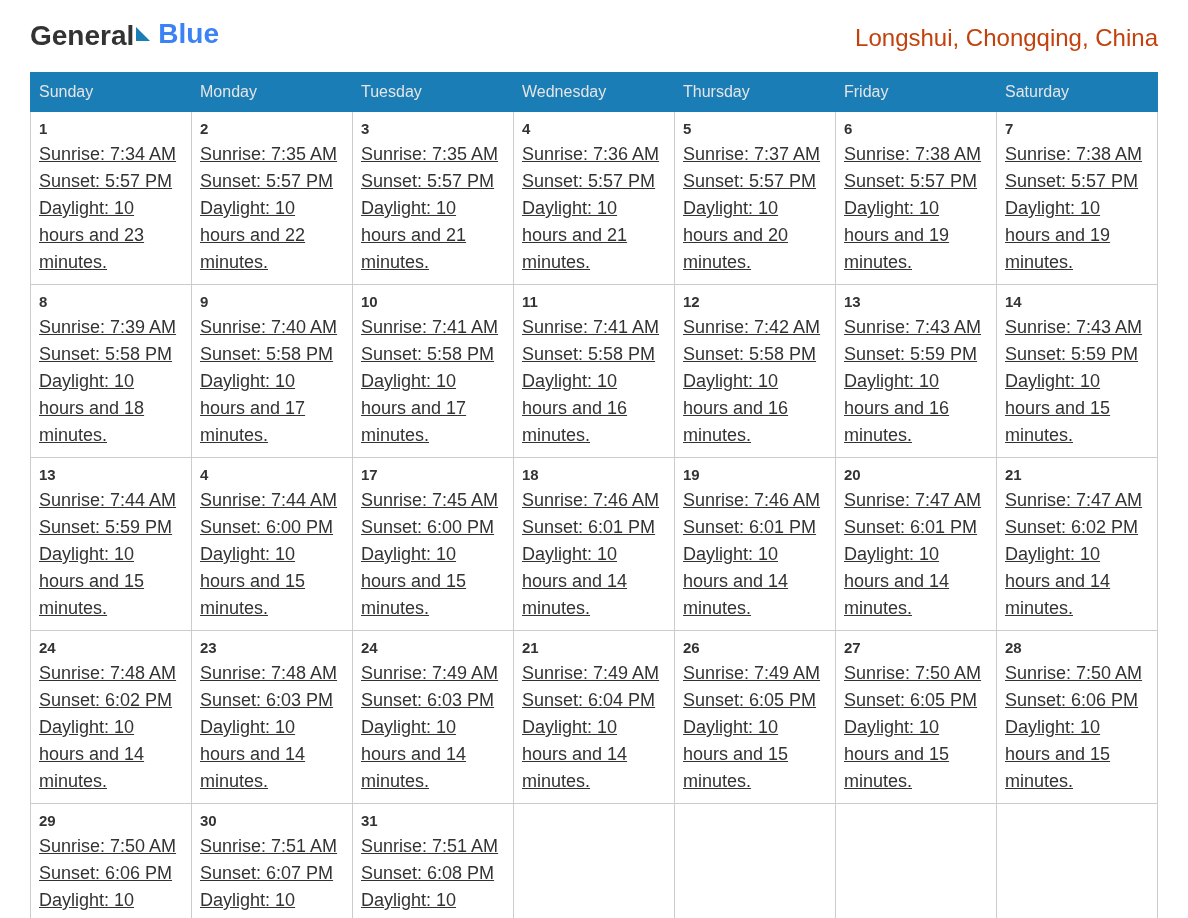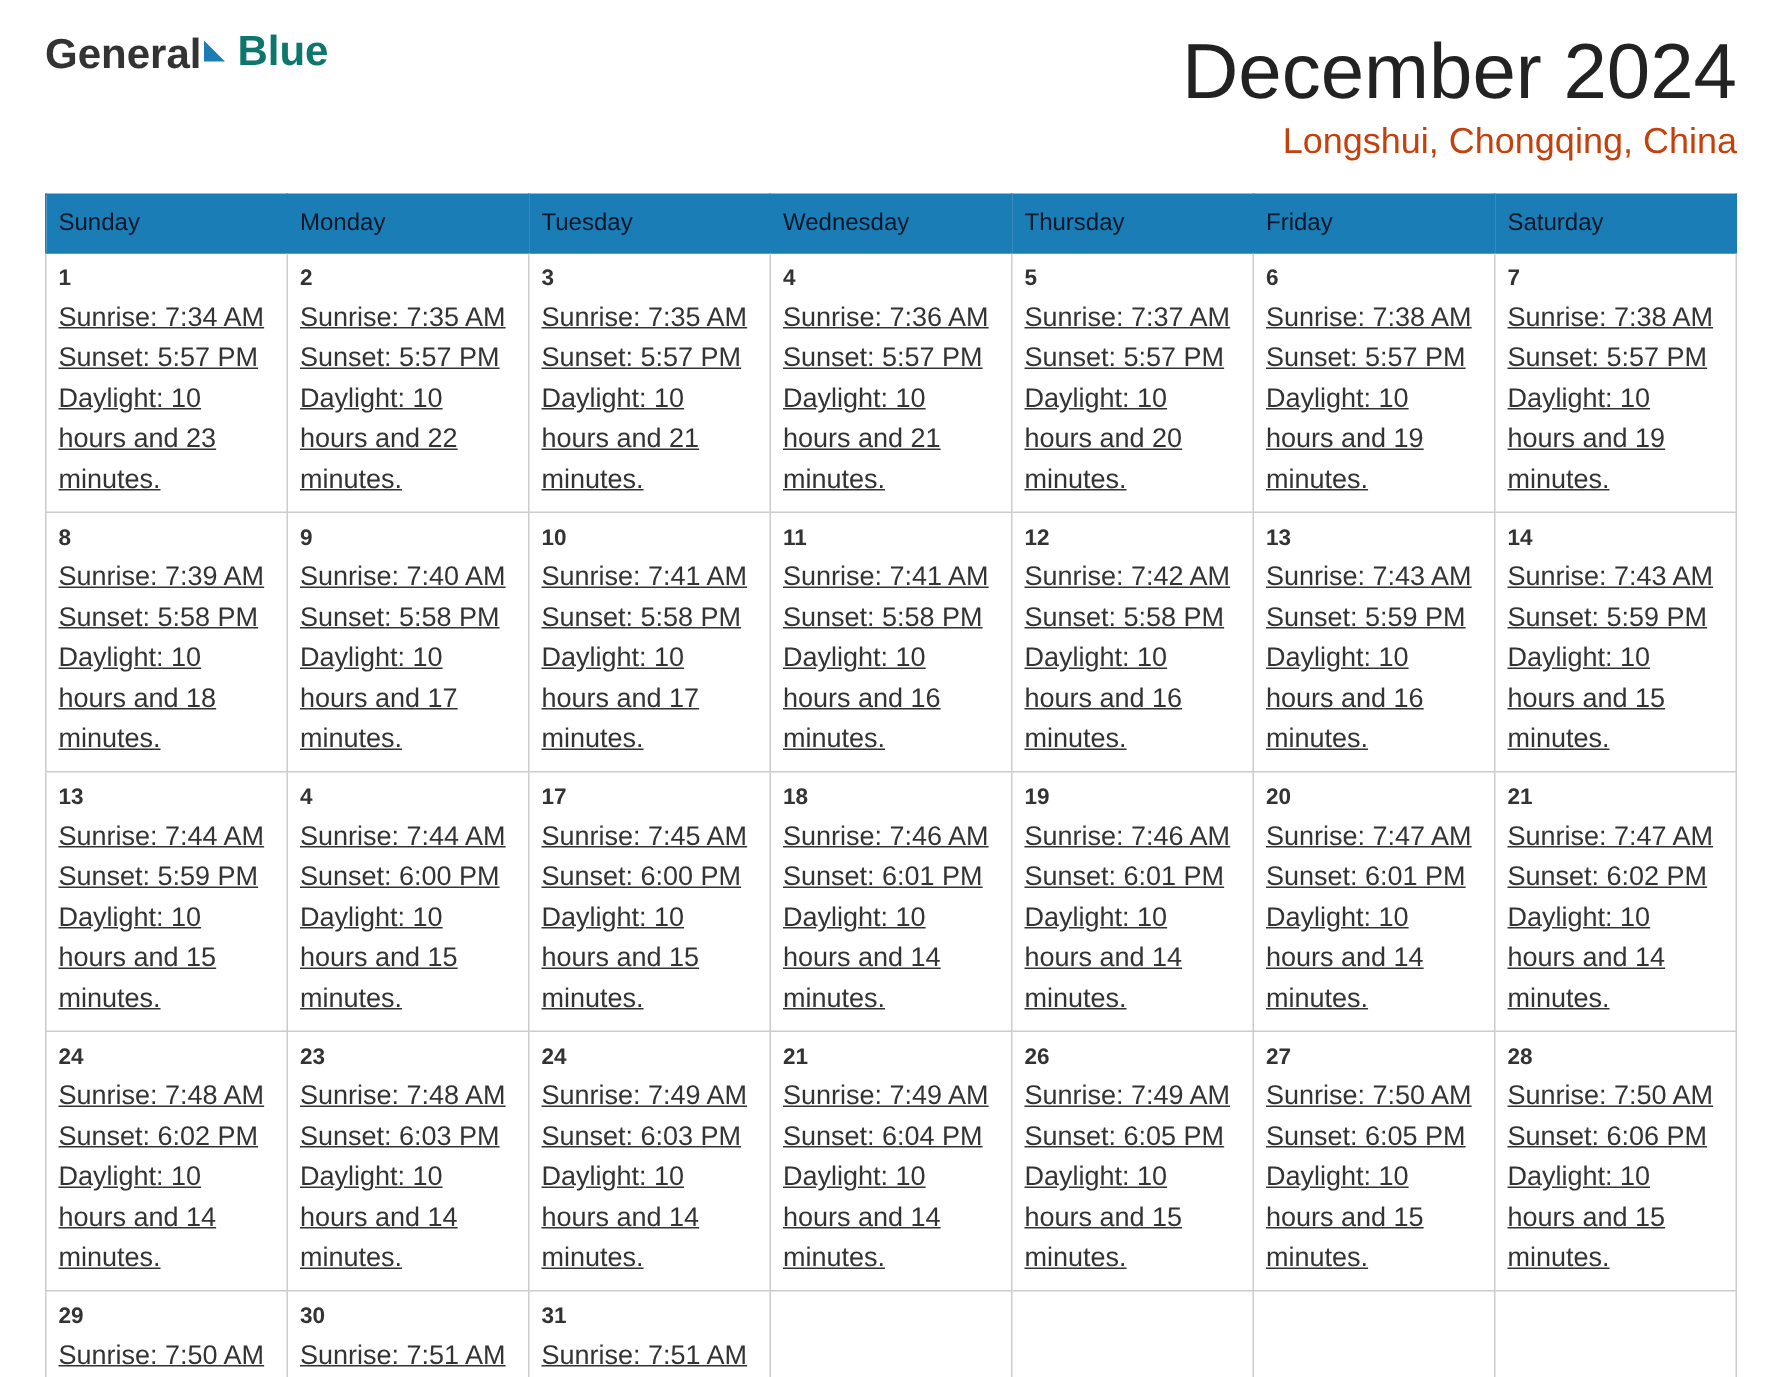--- a/index.html
+++ b/index.html
@@ -33,21 +33,21 @@
       width: 0;
       height: 0;
       border-left: 14px solid #1a7db5;
       border-top: 14px solid transparent;
       border-bottom: 0px solid transparent;
       display: inline-block;
       margin-left: 2px;
       margin-top: -4px;
     }
     .logo-blue {
-      color: #0f766e;
+      color: #3b82f6;
       font-size: 28px;
       font-weight: bold;
       margin-left: 4px;
     }
     .title-area {
       text-align: right;
     }
     .month-title {
       font-size: 52px;
       font-weight: normal;
@@ -58,21 +58,21 @@
       font-size: 24px;
       color: #c2410c;
       margin-top: 4px;
     }
     .calendar-table {
       width: 100%;
       border-collapse: collapse;
     }
     .calendar-table th {
       background-color: #1a7db5;
-      color: #0f172a;
+      color: #e5e5e5;
       padding: 10px 8px;
       font-size: 16px;
       font-weight: normal;
       text-align: left;
       border: 1px solid #1a7db5;
     }
     .calendar-table td {
       vertical-align: top;
       padding: 8px 8px;
       border: 1px solid #ccc;
@@ -105,21 +105,20 @@
   <div class="logo">
     <div class="logo-text">
       <span class="logo-general">General</span>
       <span class="logo-triangle"></span>
     </div>
     <div style="display:flex; align-items:center; margin-top:-2px; margin-left: 4px;">
       <span class="logo-blue">Blue</span>
     </div>
   </div>
   <div class="title-area">
-    <div class="month-title">December 2024</div>
     <div class="location-title">Longshui, Chongqing, China</div>
   </div>
 </div>
 
 <table class="calendar-table">
   <thead>
     <tr>
     <th>Sunday</th>
         <th>Monday</th>
         <th>Tuesday</th>

